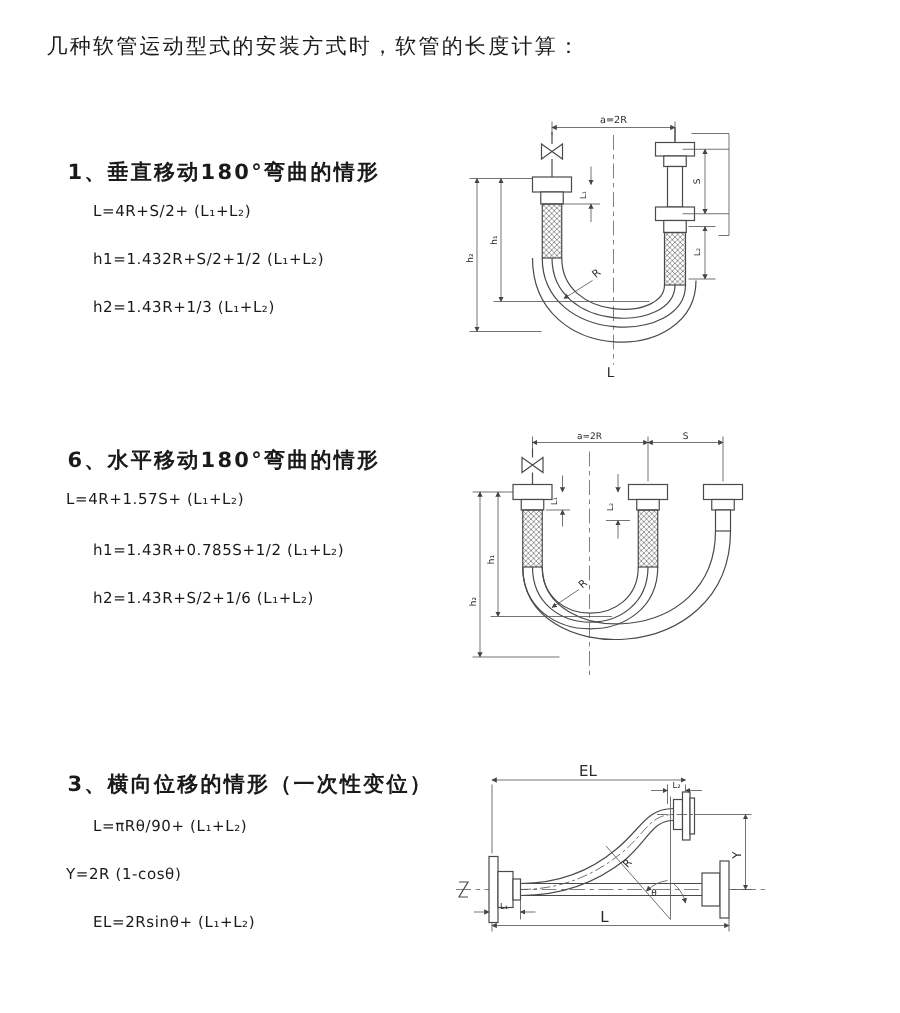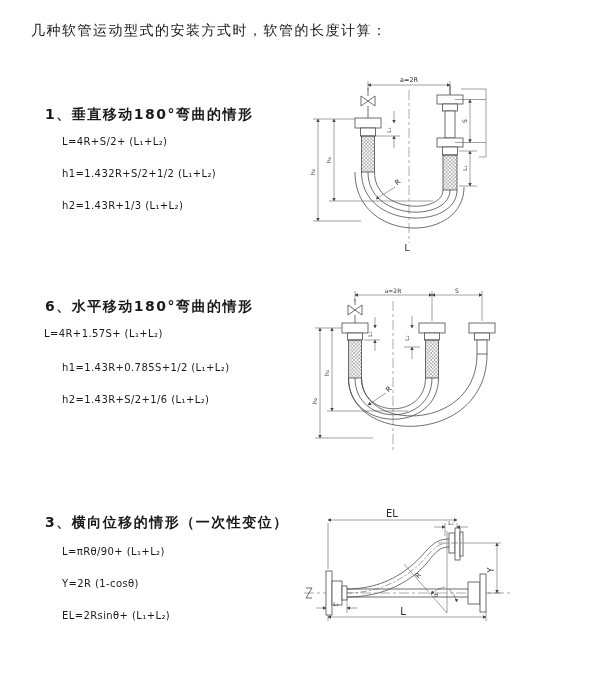--- a/index.html
+++ b/index.html
@@ -201,21 +201,21 @@
     </g>
 
     <g>
       <text font-size="7" transform="rotate(-40 92 108)" x="92" y="108" text-anchor="middle">R</text>
       <line class="thin" x1="88" y1="110" x2="70" y2="122" marker-end="url(#ar2)"></line>
     </g>
   </svg>
 
   <div class="heading" style="left:45px;top:514px;">3、横向位移的情形（一次性变位）</div>
   <div class="formula" style="left:62px;top:546px;">L=πRθ/90+ (L₁+L₂)</div>
-  <div class="formula" style="left:62px;top:578px;">Y=2R (1-cosθ)</div>
+  <div class="formula" style="left:44px;top:578px;">Y=2R (1-cosθ)</div>
   <div class="formula" style="left:62px;top:610px;">EL=2Rsinθ+ (L₁+L₂)</div>
 
   <svg style="left:298px;top:503px;" width="295" height="150" viewBox="0 0 295 150">
     <defs>
       <marker id="ar3" viewBox="0 0 10 10" refX="9" refY="5" markerWidth="6.5" markerHeight="6.5" orient="auto-start-reverse">
         <path d="M0,0 L10,5 L0,10 z" fill="#444"></path>
       </marker>
     </defs>
 
     <line class="cl" x1="6" y1="90" x2="214" y2="90"></line>

